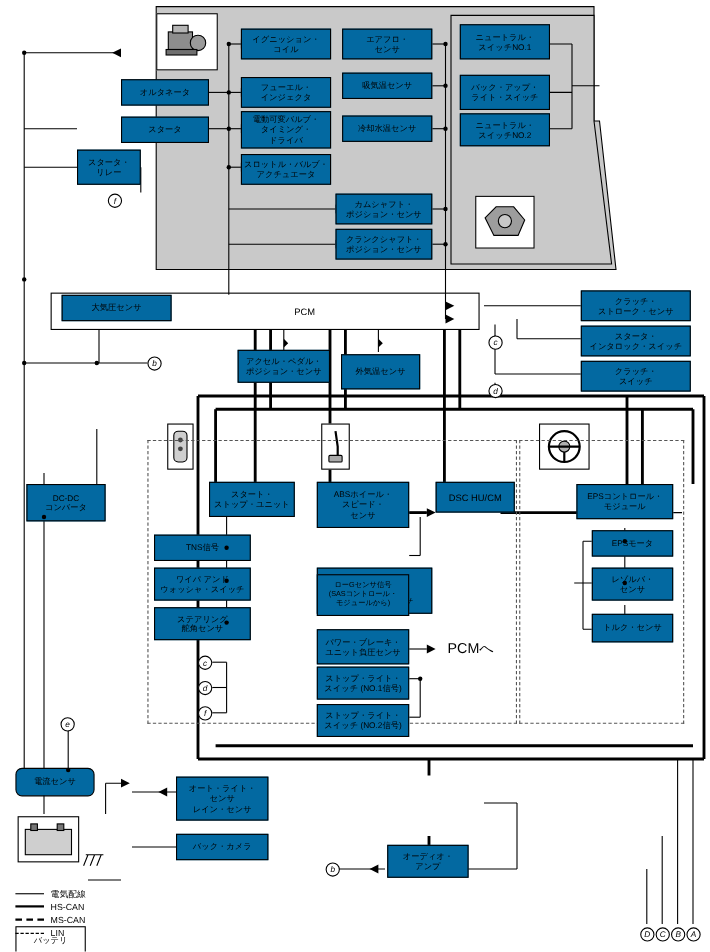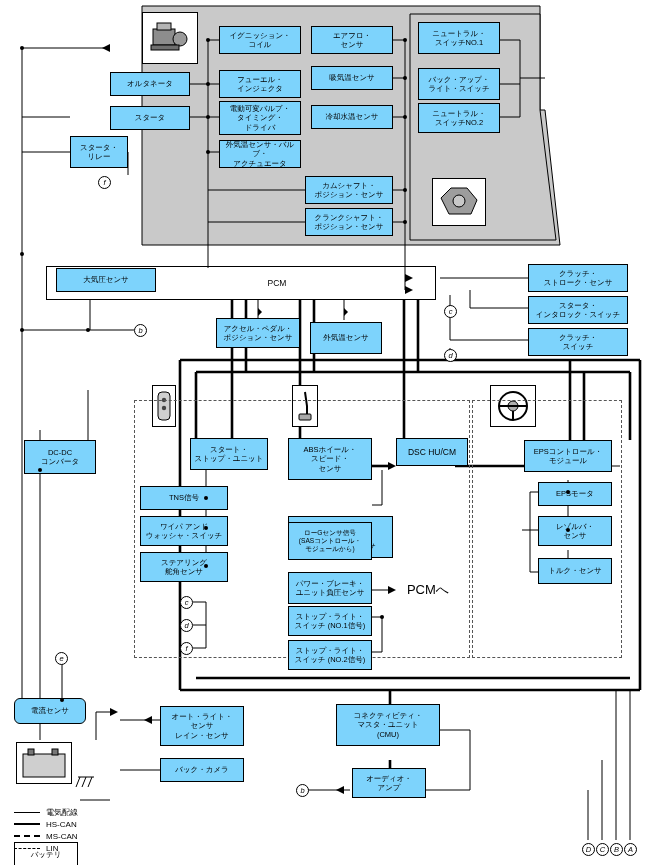--- a/index.html
+++ b/index.html
@@ -1,18 +1,18 @@
 <!DOCTYPE html>
 <html><head>
 <meta charset="utf-8">
 <style>
   html,body{margin:0;padding:0;background:#fff;}
   body{width:645px;height:865px;position:relative;font-family:"Liberation Sans","DejaVu Sans",sans-serif;color:#000;overflow:hidden;}
   #canvas{position:absolute;left:0;top:0;width:645px;height:865px;}
-  .box{position:absolute;border:1px solid #000;background:#7dd3fc;box-sizing:border-box;
+  .box{position:absolute;border:1px solid #000;background:#0369a1;box-sizing:border-box;
        display:flex;align-items:center;justify-content:center;text-align:center;
        font-size:7.5px;line-height:1.25;padding:1px;}
   .box.big{font-size:8.5px;}
   .plain{position:absolute;font-size:13px;line-height:1.25;text-align:center;}
   .circ{position:absolute;width:13px;height:13px;border:1px solid #000;border-radius:50%;
         background:#fff;display:flex;align-items:center;justify-content:center;
         font-size:7.5px;font-style:italic;box-sizing:border-box;}
   .dot{position:absolute;width:4px;height:4px;background:#000;border-radius:50%;}
   .dashbox{position:absolute;border:1px dashed #555;box-sizing:border-box;}
   .legend{position:absolute;font-size:8px;}
@@ -244,21 +244,21 @@
   <div class="box" style="left:70px;top:136px;width:58px;height:32px;white-space:pre-line;">スタータ・
 リレー</div>
 
   <div class="box" style="left:219px;top:26px;width:82px;height:28px;white-space:pre-line;">イグニッション・
 コイル</div>
   <div class="box" style="left:219px;top:70px;width:82px;height:28px;white-space:pre-line;">フューエル・
 インジェクタ</div>
   <div class="box" style="left:219px;top:101px;width:82px;height:34px;white-space:pre-line;">電動可変バルブ・
 タイミング・
 ドライバ</div>
-  <div class="box" style="left:219px;top:140px;width:82px;height:28px;white-space:pre-line;">外気温センサ・バルブ・
+  <div class="box" style="left:219px;top:140px;width:82px;height:28px;white-space:pre-line;">スロットル・バルブ・
 アクチュエータ</div>
 
   <div class="box" style="left:311px;top:26px;width:82px;height:28px;white-space:pre-line;">エアフロ・
 センサ</div>
   <div class="box" style="left:311px;top:66px;width:82px;height:24px;">吸気温センサ</div>
   <div class="box" style="left:311px;top:105px;width:82px;height:24px;">冷却水温センサ</div>
   <div class="box" style="left:305px;top:176px;width:88px;height:28px;white-space:pre-line;">カムシャフト・
 ポジション・センサ</div>
   <div class="box" style="left:305px;top:208px;width:88px;height:28px;white-space:pre-line;">クランクシャフト・
 ポジション・センサ</div>
@@ -327,23 +327,20 @@
   <div class="box" style="left:538px;top:558px;width:74px;height:26px;">トルク・センサ</div>
 
   <div class="box" style="left:14px;top:698px;width:72px;height:26px;border-radius:6px;">電流センサ</div>
   <div class="box" style="left:14px;top:806px;width:64px;height:26px;background:transparent;margin-top:36px;">バッテリ</div>
 
   <div class="box" style="left:160px;top:706px;width:84px;height:40px;white-space:pre-line;">オート・ライト・
 センサ
 レイン・センサ</div>
   <div class="box" style="left:160px;top:758px;width:84px;height:24px;">バック・カメラ</div>
 
-  <div class="box" style="left:336px;top:704px;width:104px;height:42px;white-space:pre-line;">コネクティビティ・
-マスタ・ユニット
-(CMU)</div>
   <div class="box" style="left:352px;top:768px;width:74px;height:30px;white-space:pre-line;">オーディオ・
 アンプ</div>
 
   <div class="circ" style="left:98px;top:176px;">f</div>
   <div class="circ" style="left:134px;top:324px;">b</div>
   <div class="circ" style="left:444px;top:305px;">c</div>
   <div class="circ" style="left:444px;top:349px;">d</div>
   <div class="circ" style="left:180px;top:596px;">c</div>
   <div class="circ" style="left:180px;top:619px;">d</div>
   <div class="circ" style="left:180px;top:642px;">f</div>

